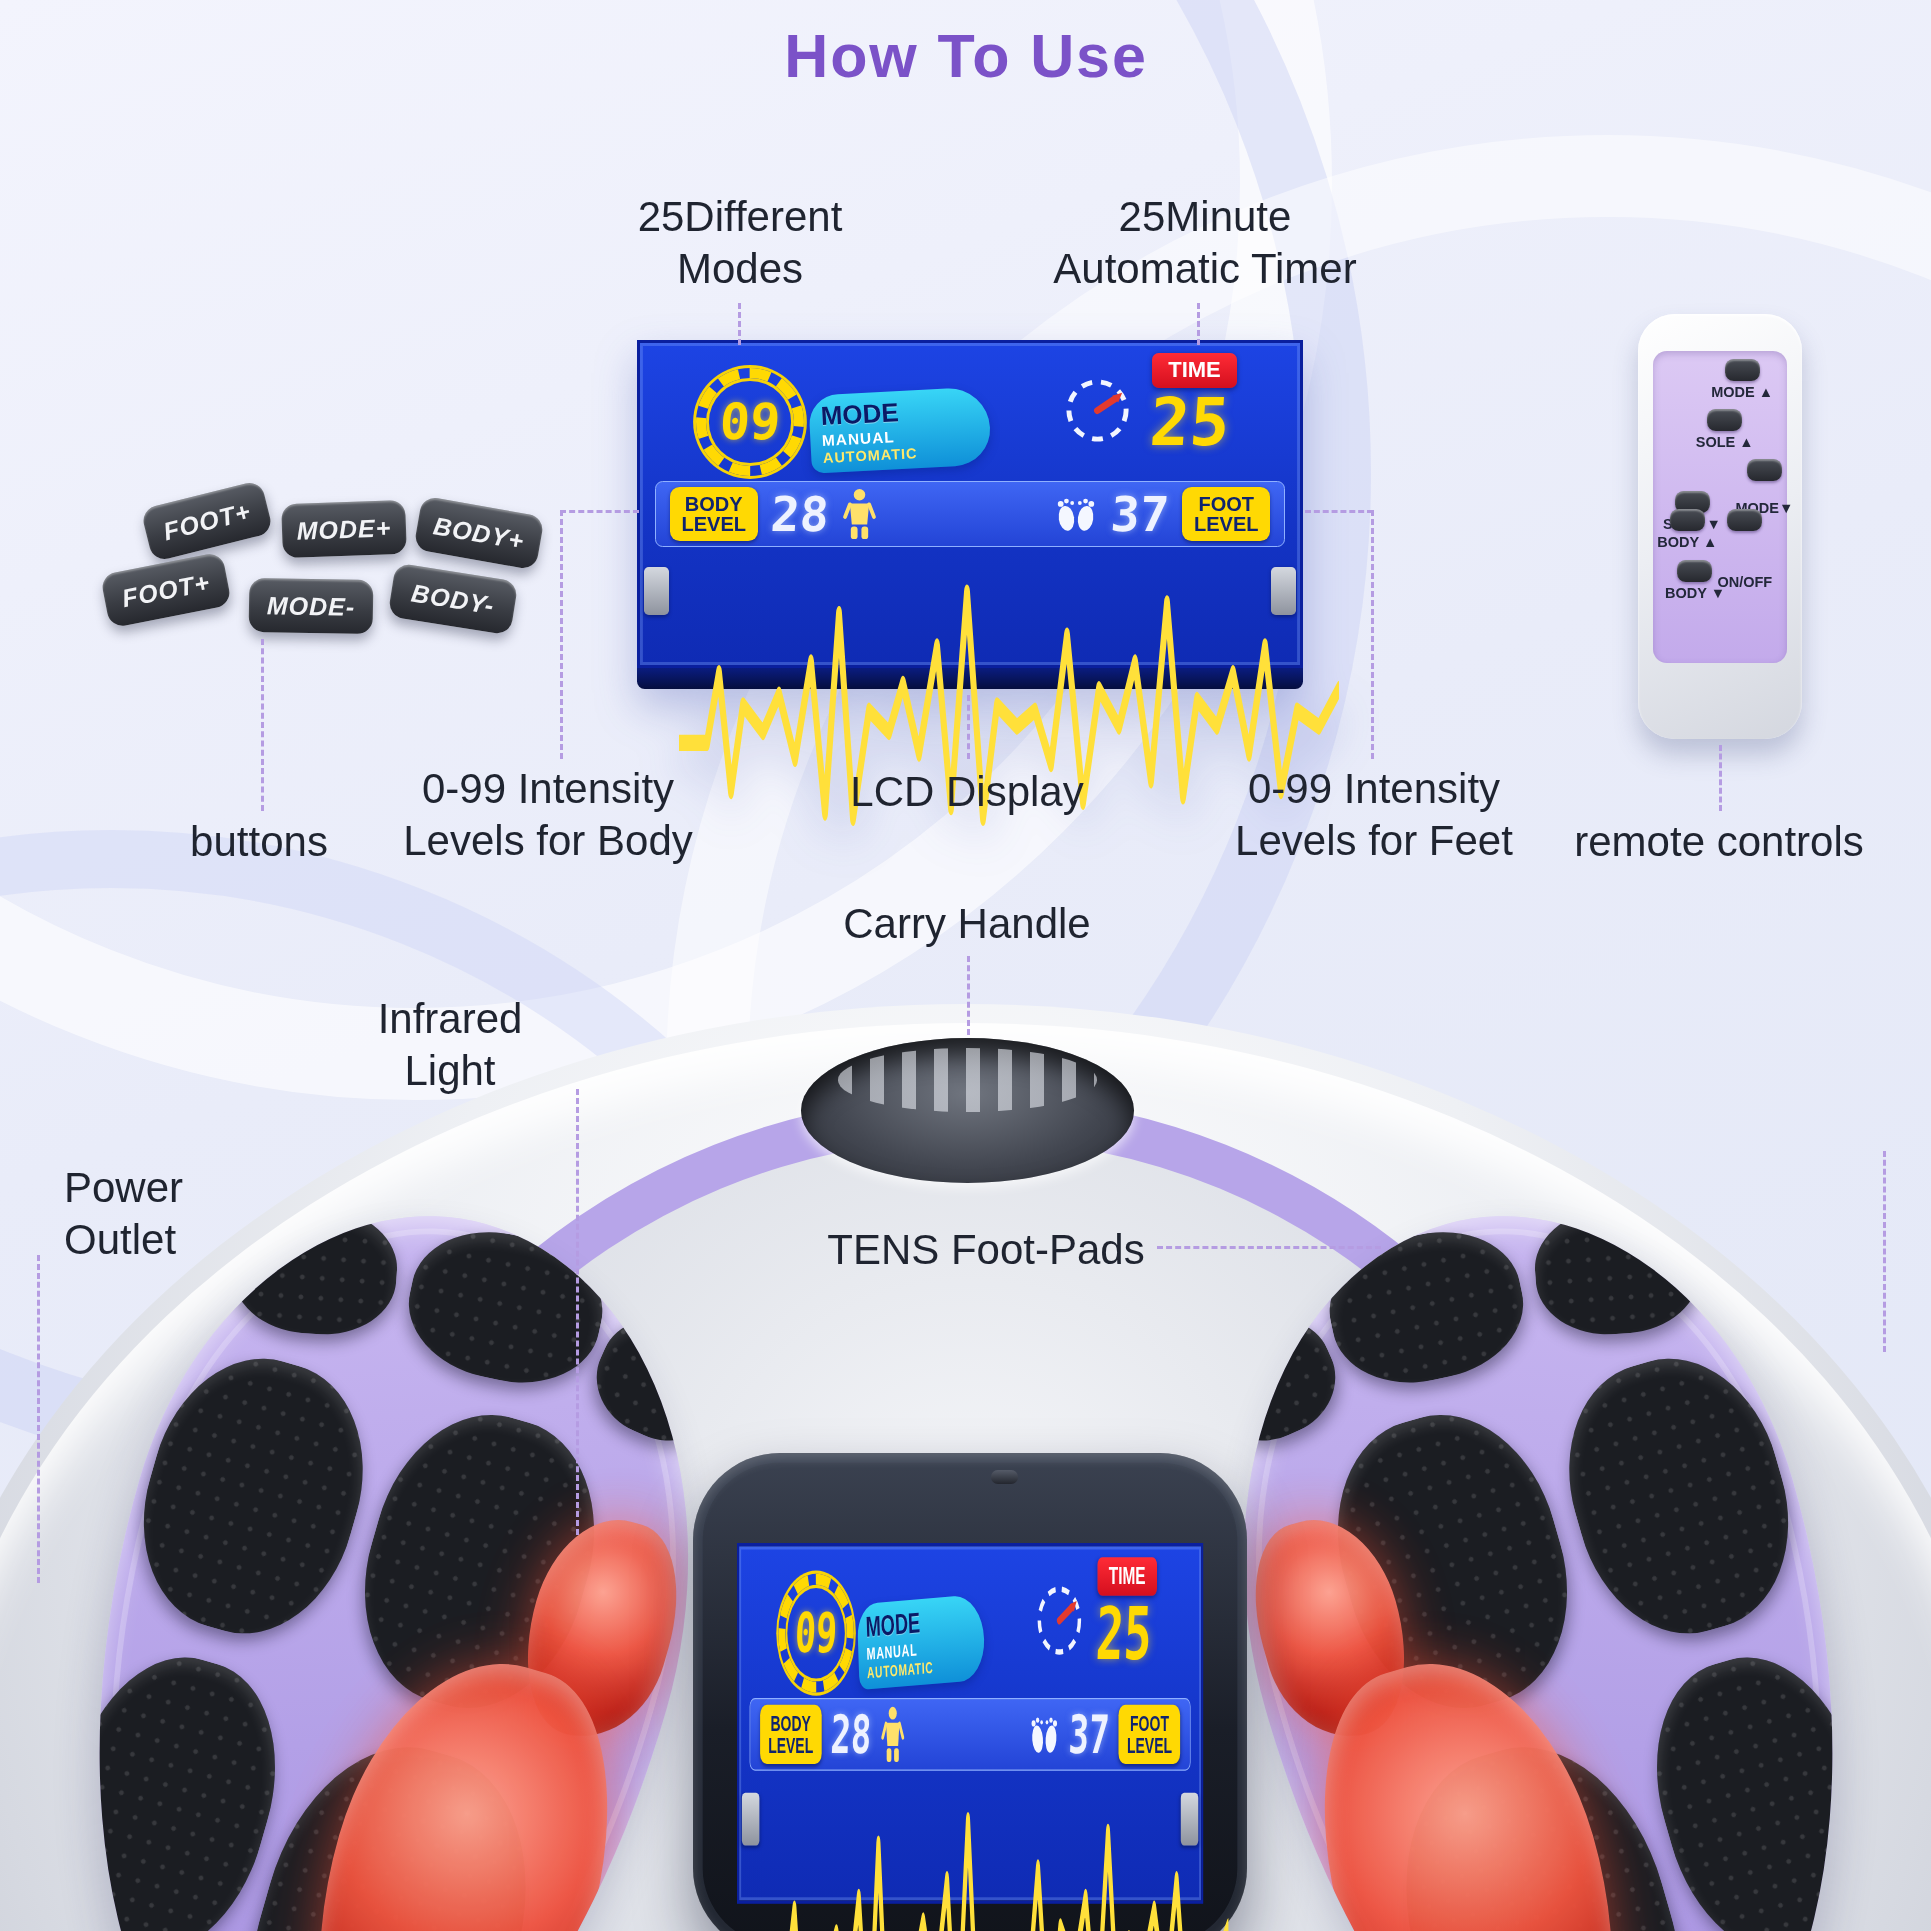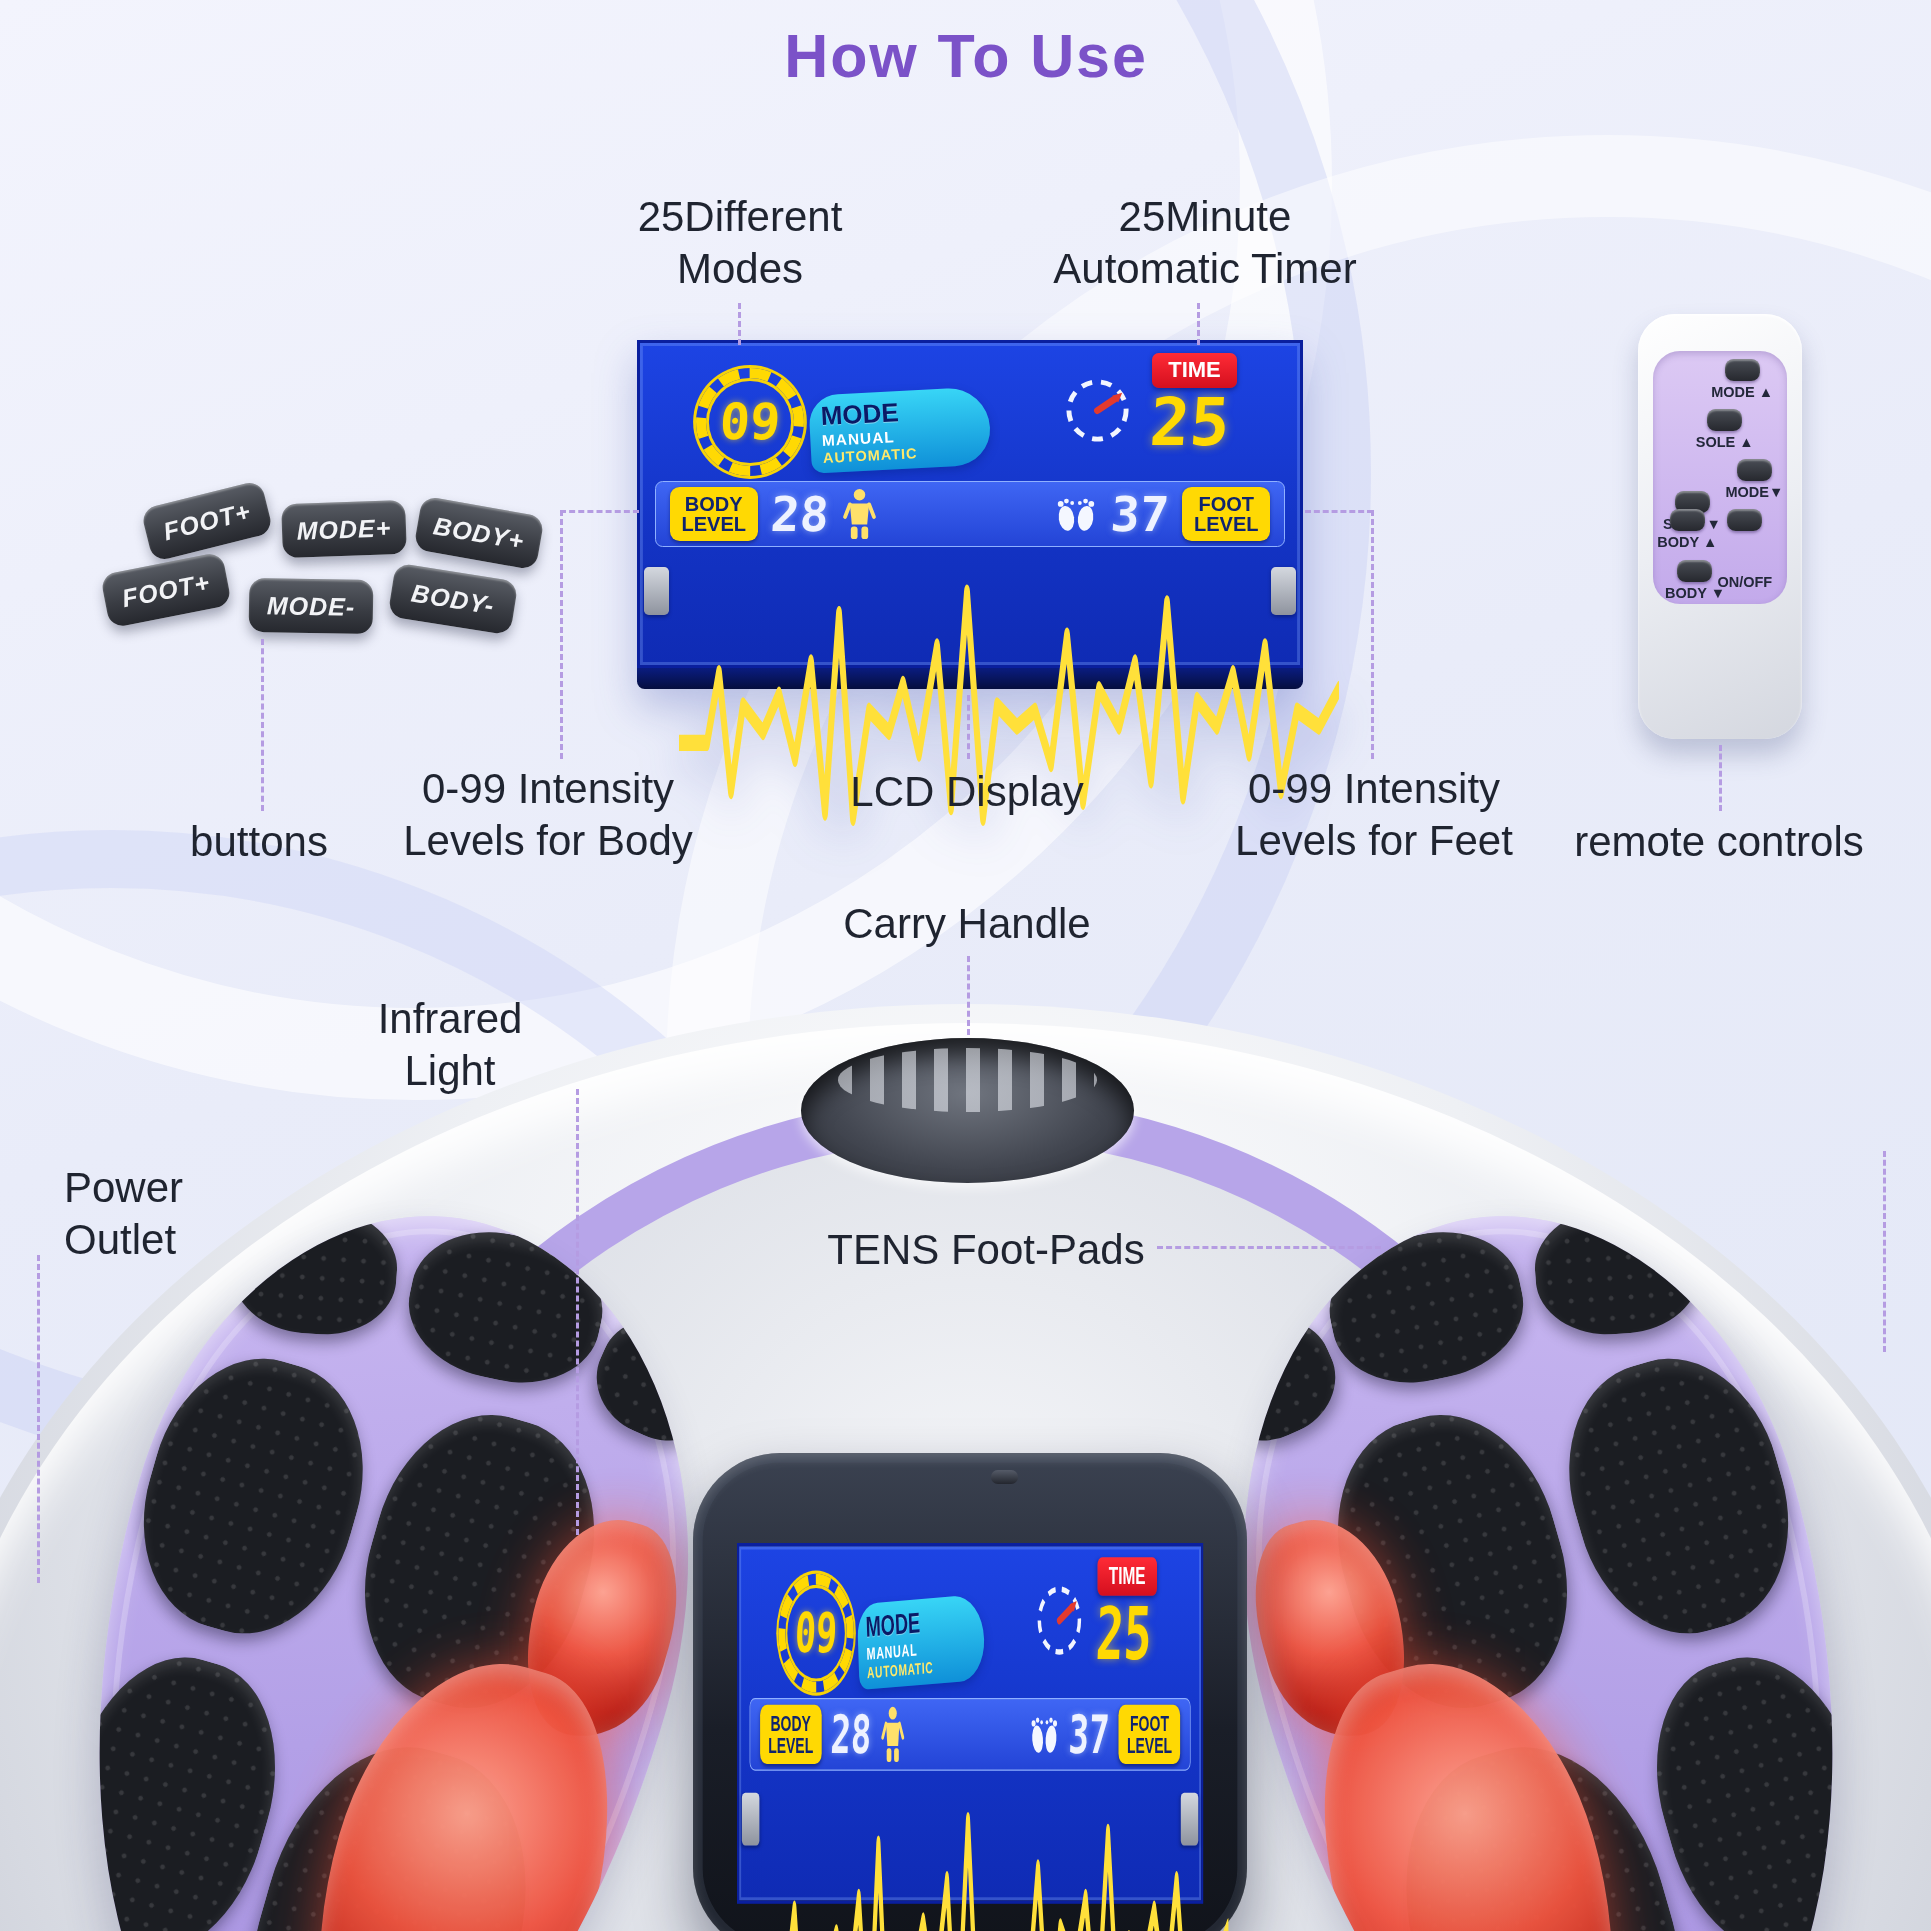--- a/index.html
+++ b/index.html
@@ -107,31 +107,31 @@
   .lcd-small-wrap { position:absolute; left:737px; top:1543px; width:466px; height:361px; z-index:7; }
   .lcd-small-wrap .lcd { transform: scale(0.7, 1.1); transform-origin: top left; }
 
   
   .remote {
     position:absolute; left:1638px; top:314px; width:164px; height:425px; z-index:5;
     background: linear-gradient(155deg,#ffffff 0%, #eceef3 50%, #d4d7df 100%);
     border-radius:37px; box-shadow: 0 15.4px 25px rgba(60,70,120,.25), inset 0 1.9px 2.9px rgba(255,255,255,.9);
   }
   .remote-panel {
-    position:absolute; left:15.4px; right:15.4px; top:37px; height:253px;
-    background: linear-gradient(180deg,#dcc9f4,#c3aaeb); border-radius:27px;
+    position:absolute; left:15.4px; right:15.4px; top:37px; height:312px;
+    background: linear-gradient(180deg,#dcc9f4,#c3aaeb); border-radius:14px;
     box-shadow: inset 0 2.9px 7.7px rgba(80,50,130,.25);
   }
   .r-col { position:absolute; display:flex; flex-direction:column; align-items:center; }
   .r-btn { width:35px; height:22px; border-radius:8.7px; background:linear-gradient(180deg,#4a4e56,#26282e);
            box-shadow: inset 0 1.9px 1.9px rgba(255,255,255,.35), 0 1.9px 2.9px rgba(40,20,80,.4); }
   .r-lab { margin-top:2.9px; font-size:14.5px; font-weight:bold; color:#23283a; white-space:nowrap; }
   .rc1 { right:13.5px; top:7.7px; }
   .rc2 { right:33px; top:58px; }
-  .rc3a{ left:9.7px; top:120px;margin-top:20px; } .rc3b{ left:72px; top:108px; }
+  .rc3a{ left:9.7px; top:120px;margin-top:20px; } .rc3b{ left:82px; top:108px;gap:16px; }
   .rc4a{ left:3.9px;  top:158px; } .rc4b{ left:64px; top:158px;gap:40px; }
   .rc5 { left:11.6px; top:209px; }
 
   
   .device {
     position:absolute; left:-87px; top:1004px; width:2105px; height:1641px; border-radius:50%; z-index:1;
     background: radial-gradient(ellipse at 50% 26%, #ffffff 0%, #eef0f4 38%, #d6d9e1 68%, #b8bcc6 100%);
   }
   .device::before { content:""; position:absolute; inset:19.3px; border-radius:50%;
     box-shadow: inset 0 33px 42px rgba(255,255,255,.95), inset 0 -29px 58px rgba(0,0,0,.07); }

